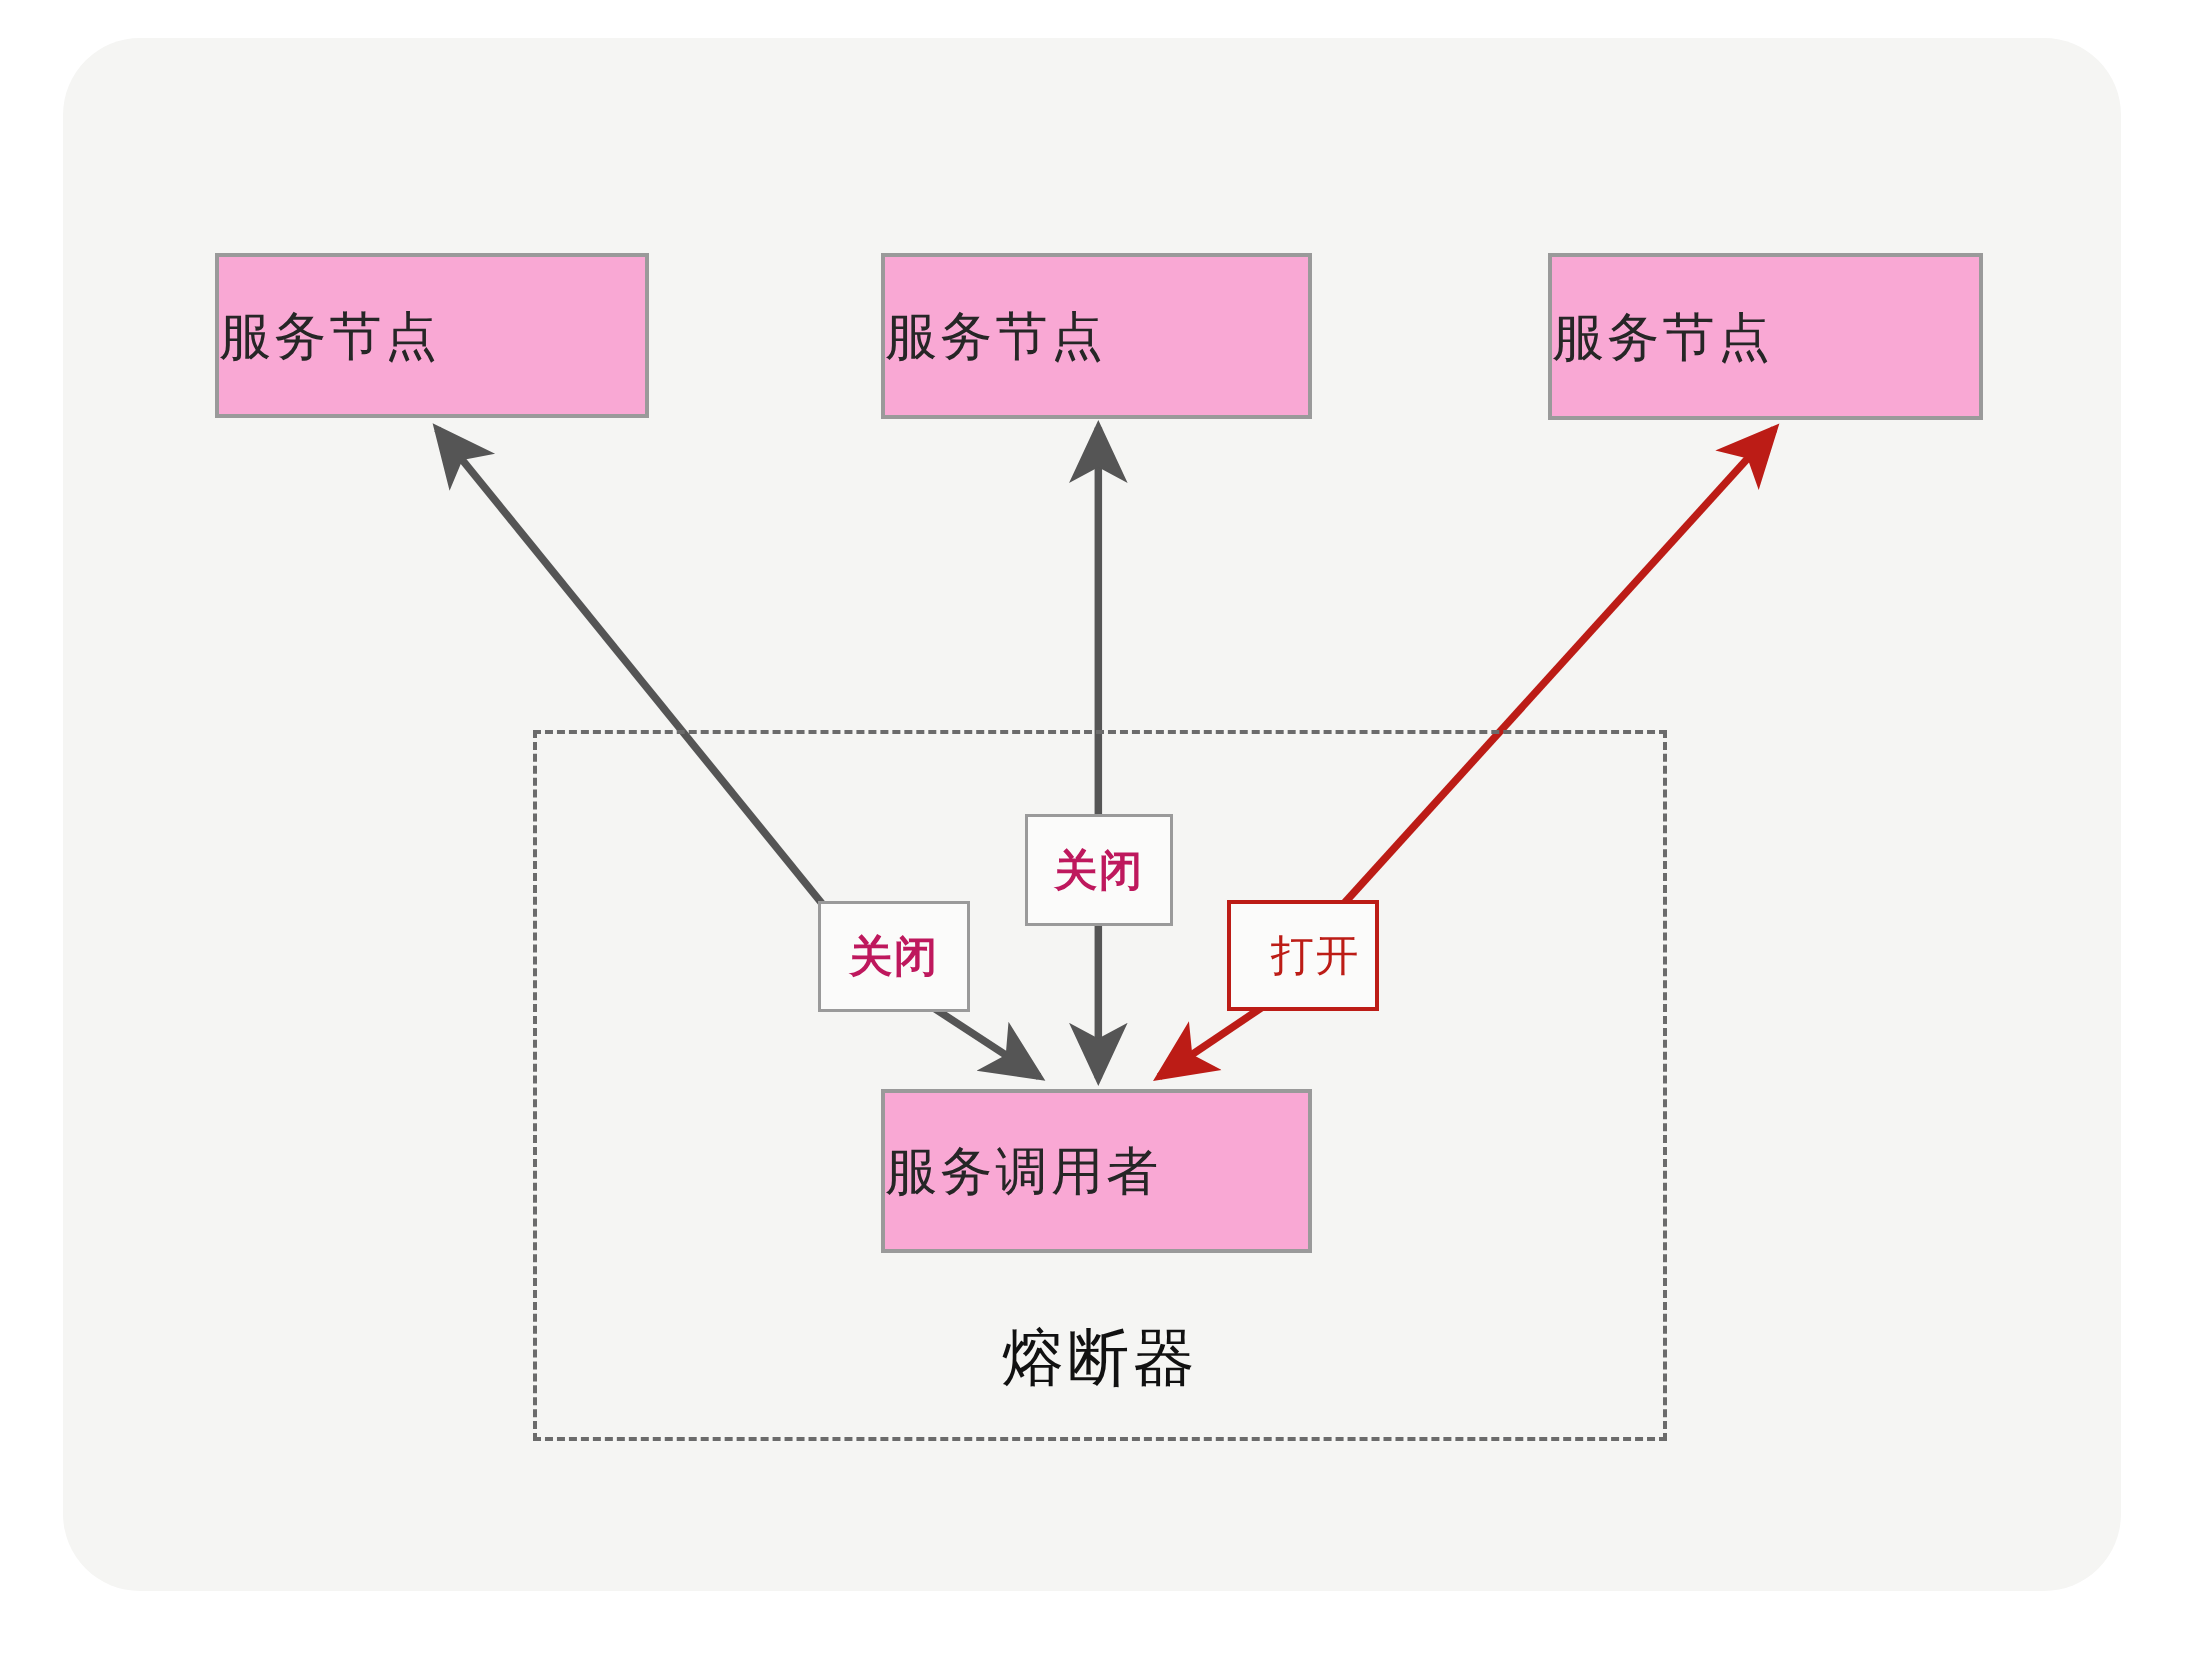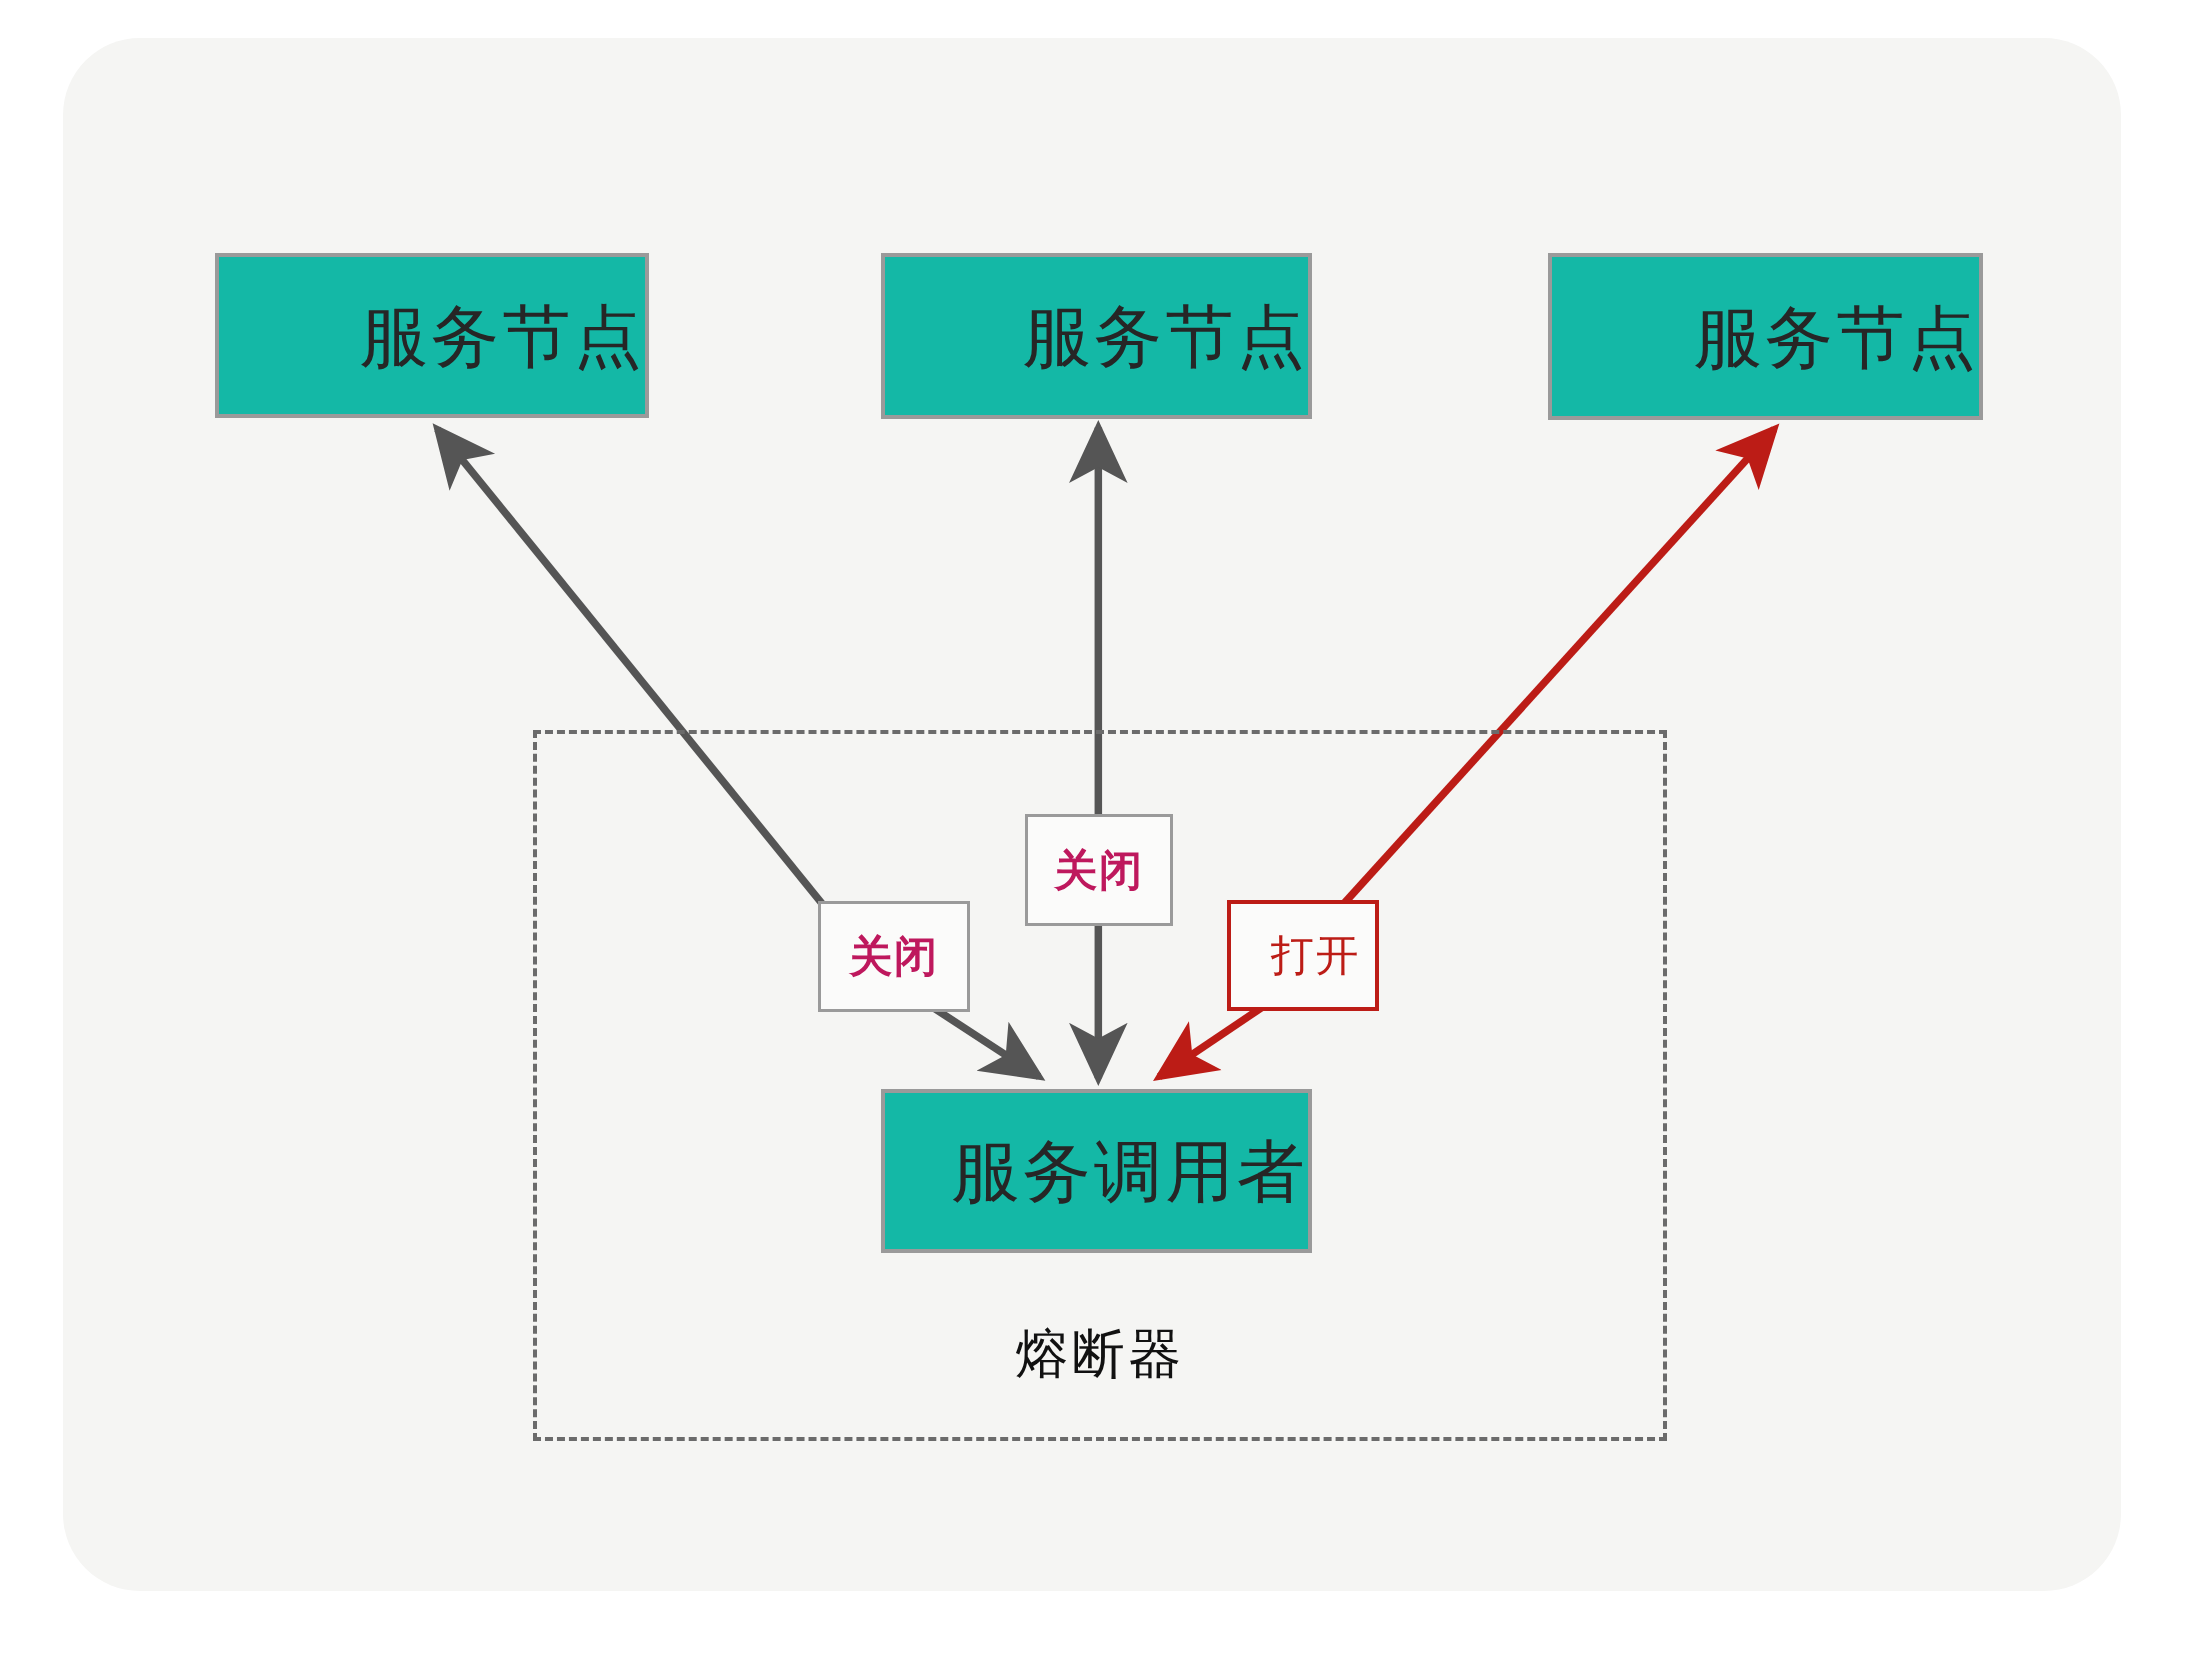--- a/index.html
+++ b/index.html
@@ -35,27 +35,27 @@
     left: 0;
     top: 0;
     width: 2205px;
     height: 1661px;
     pointer-events: none;
   }
   
   .node {
     position: absolute;
     box-sizing: border-box;
-    background: #14b8a6;
+    background: #f9a8d4;
     border: 4.2px solid #9a9a9a;
     display: flex;
     align-items: center;
-    justify-content: flex-end;
+    justify-content: flex-start;
     color: #262626;
-    font-size: 68px;
+    font-size: 52px;
     letter-spacing: 3.3px;
     line-height: 1;
   }
   #node-a { left: 215px;  top: 253px;  width: 434px; height: 165px; }
   #node-b { left: 881px; top: 253px;  width: 431px; height: 166px; }
   #node-c { left: 1548px; top: 253px;  width: 435px; height: 167px; }
   #node-caller { left: 881px; top: 1089px; width: 431px; height: 164px; }
 
   
   .breaker {
@@ -67,21 +67,21 @@
     height: 711px;
     border: 4.2px dashed #6b6b6b;
     background: transparent;
   }
   .breaker-label {
     position: absolute;
     left: 533px;
     top: 1327px;
     width: 1134px;
     text-align: center;
-    font-size: 53px;
+    font-size: 62px;
     color: #111111;
     letter-spacing: 3.3px;
     line-height: 1;
   }
 
   
   .state-label {
     position: absolute;
     box-sizing: border-box;
     background: #fbfbfa;

